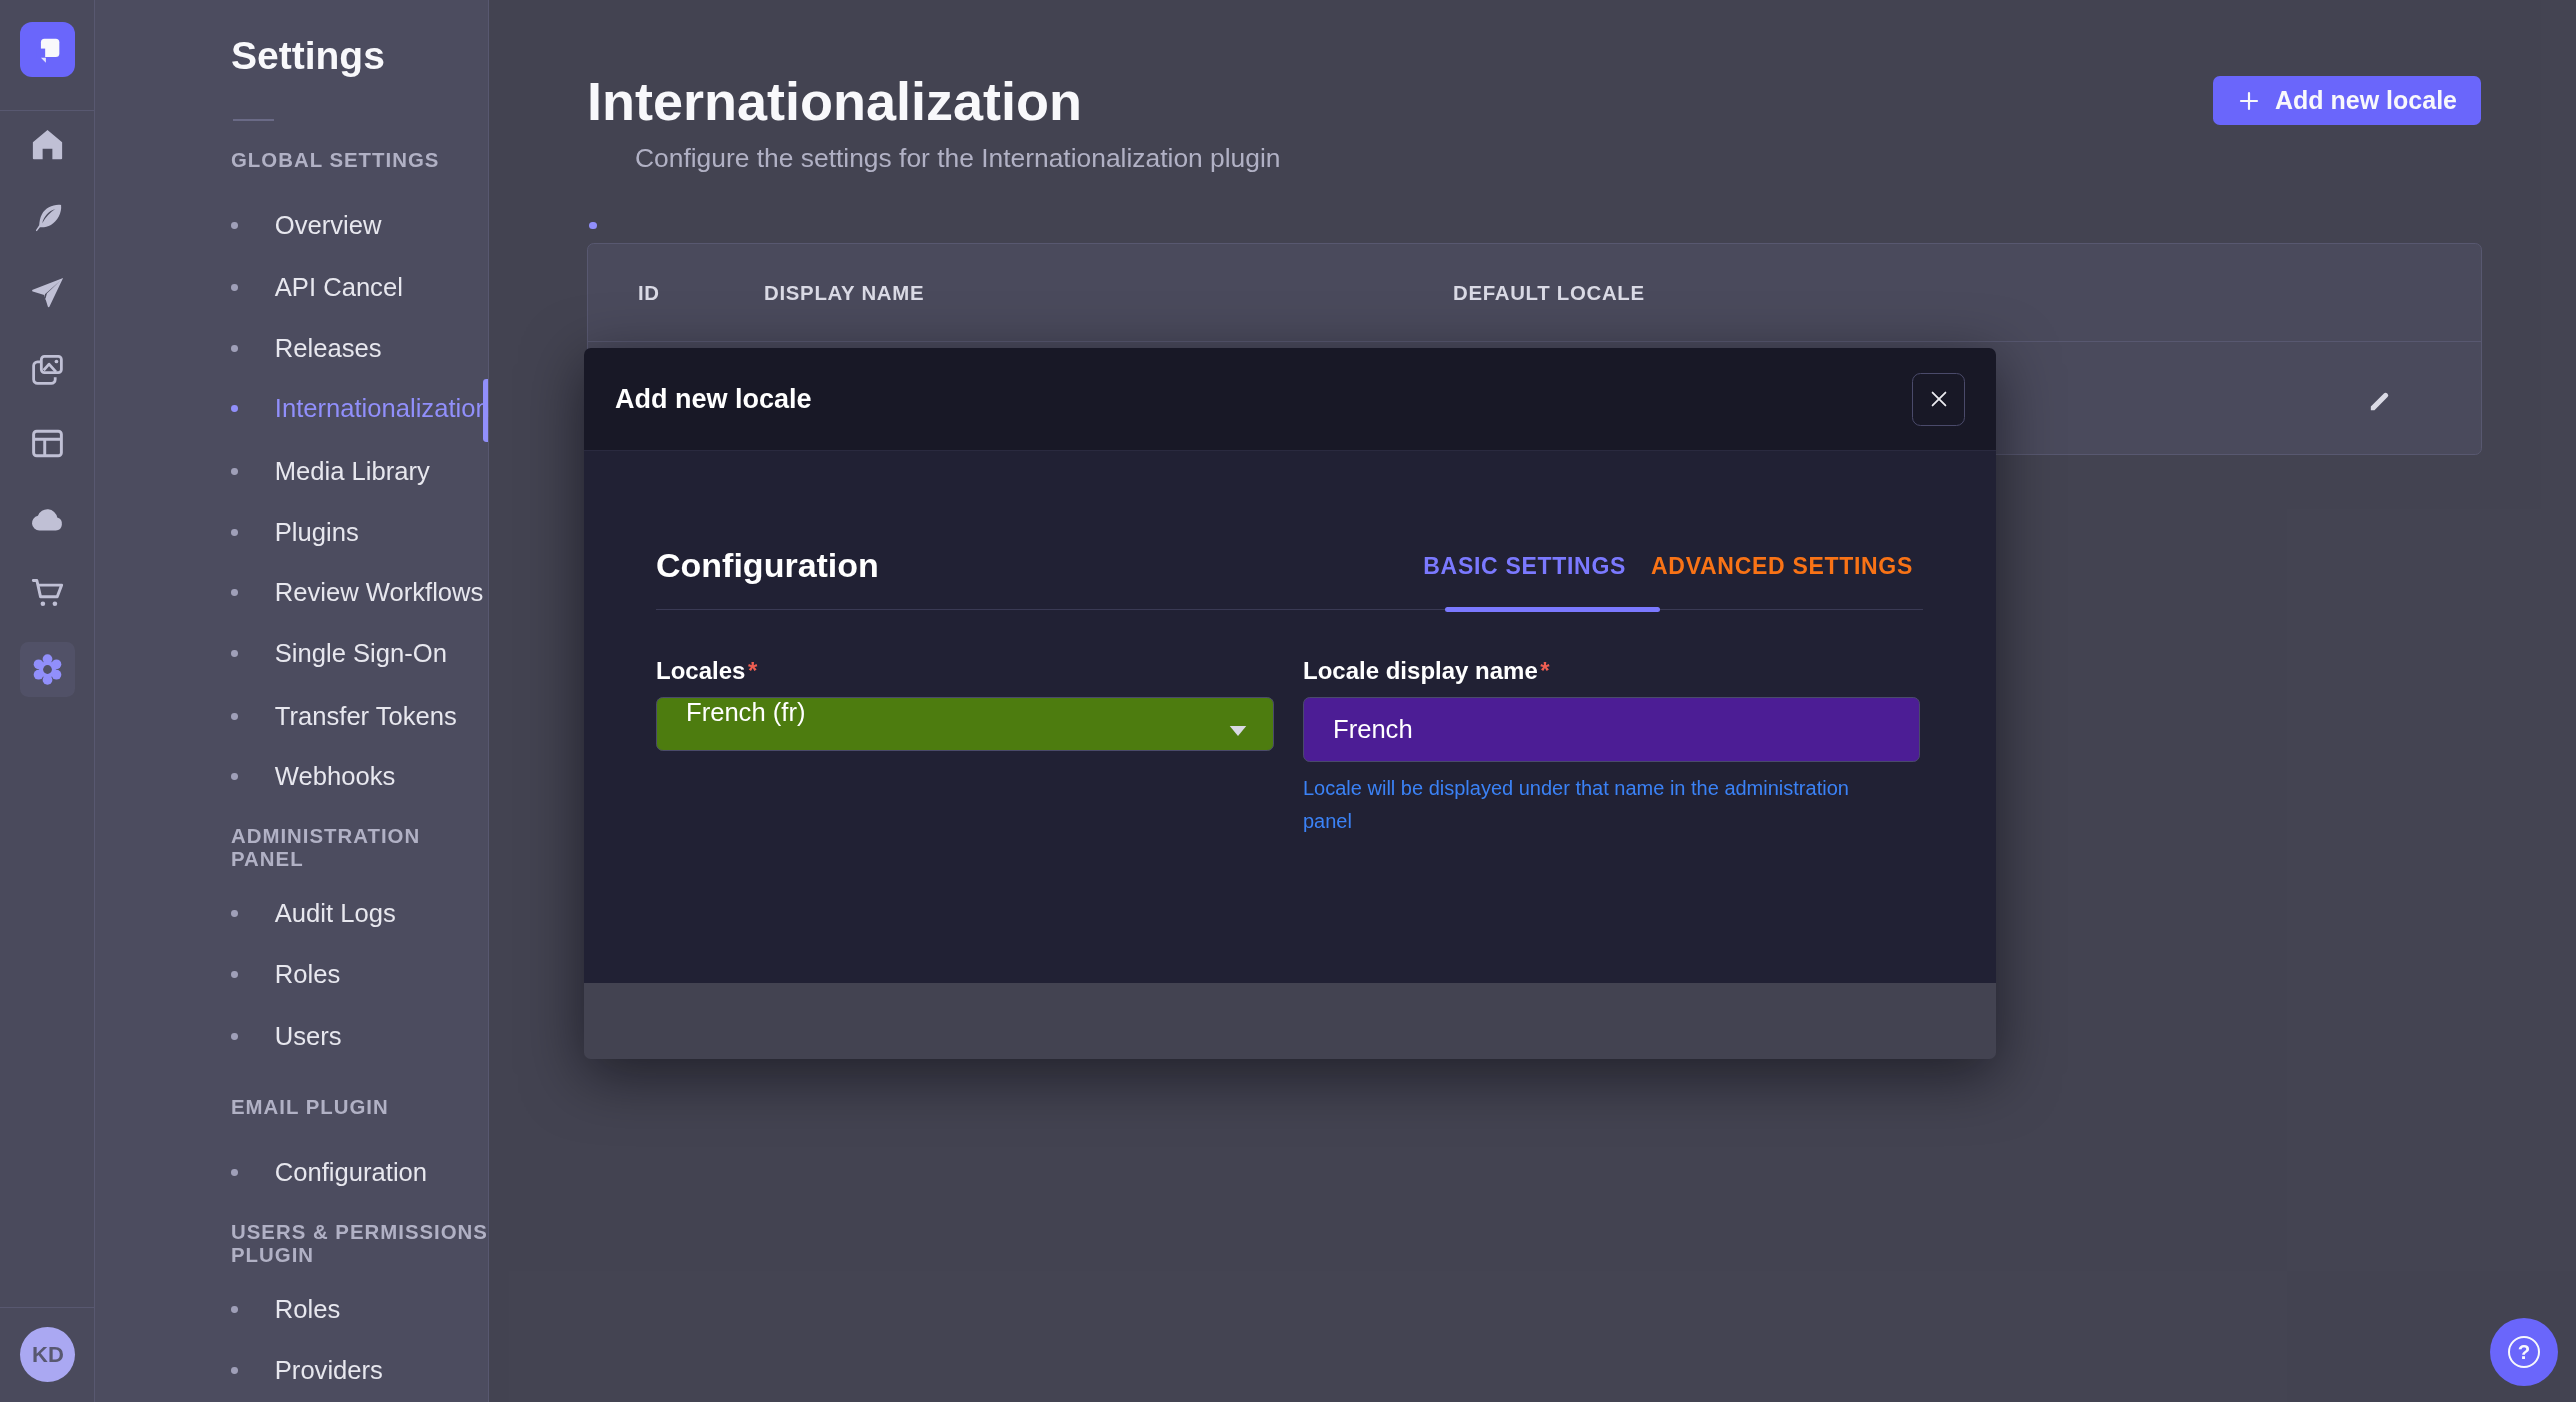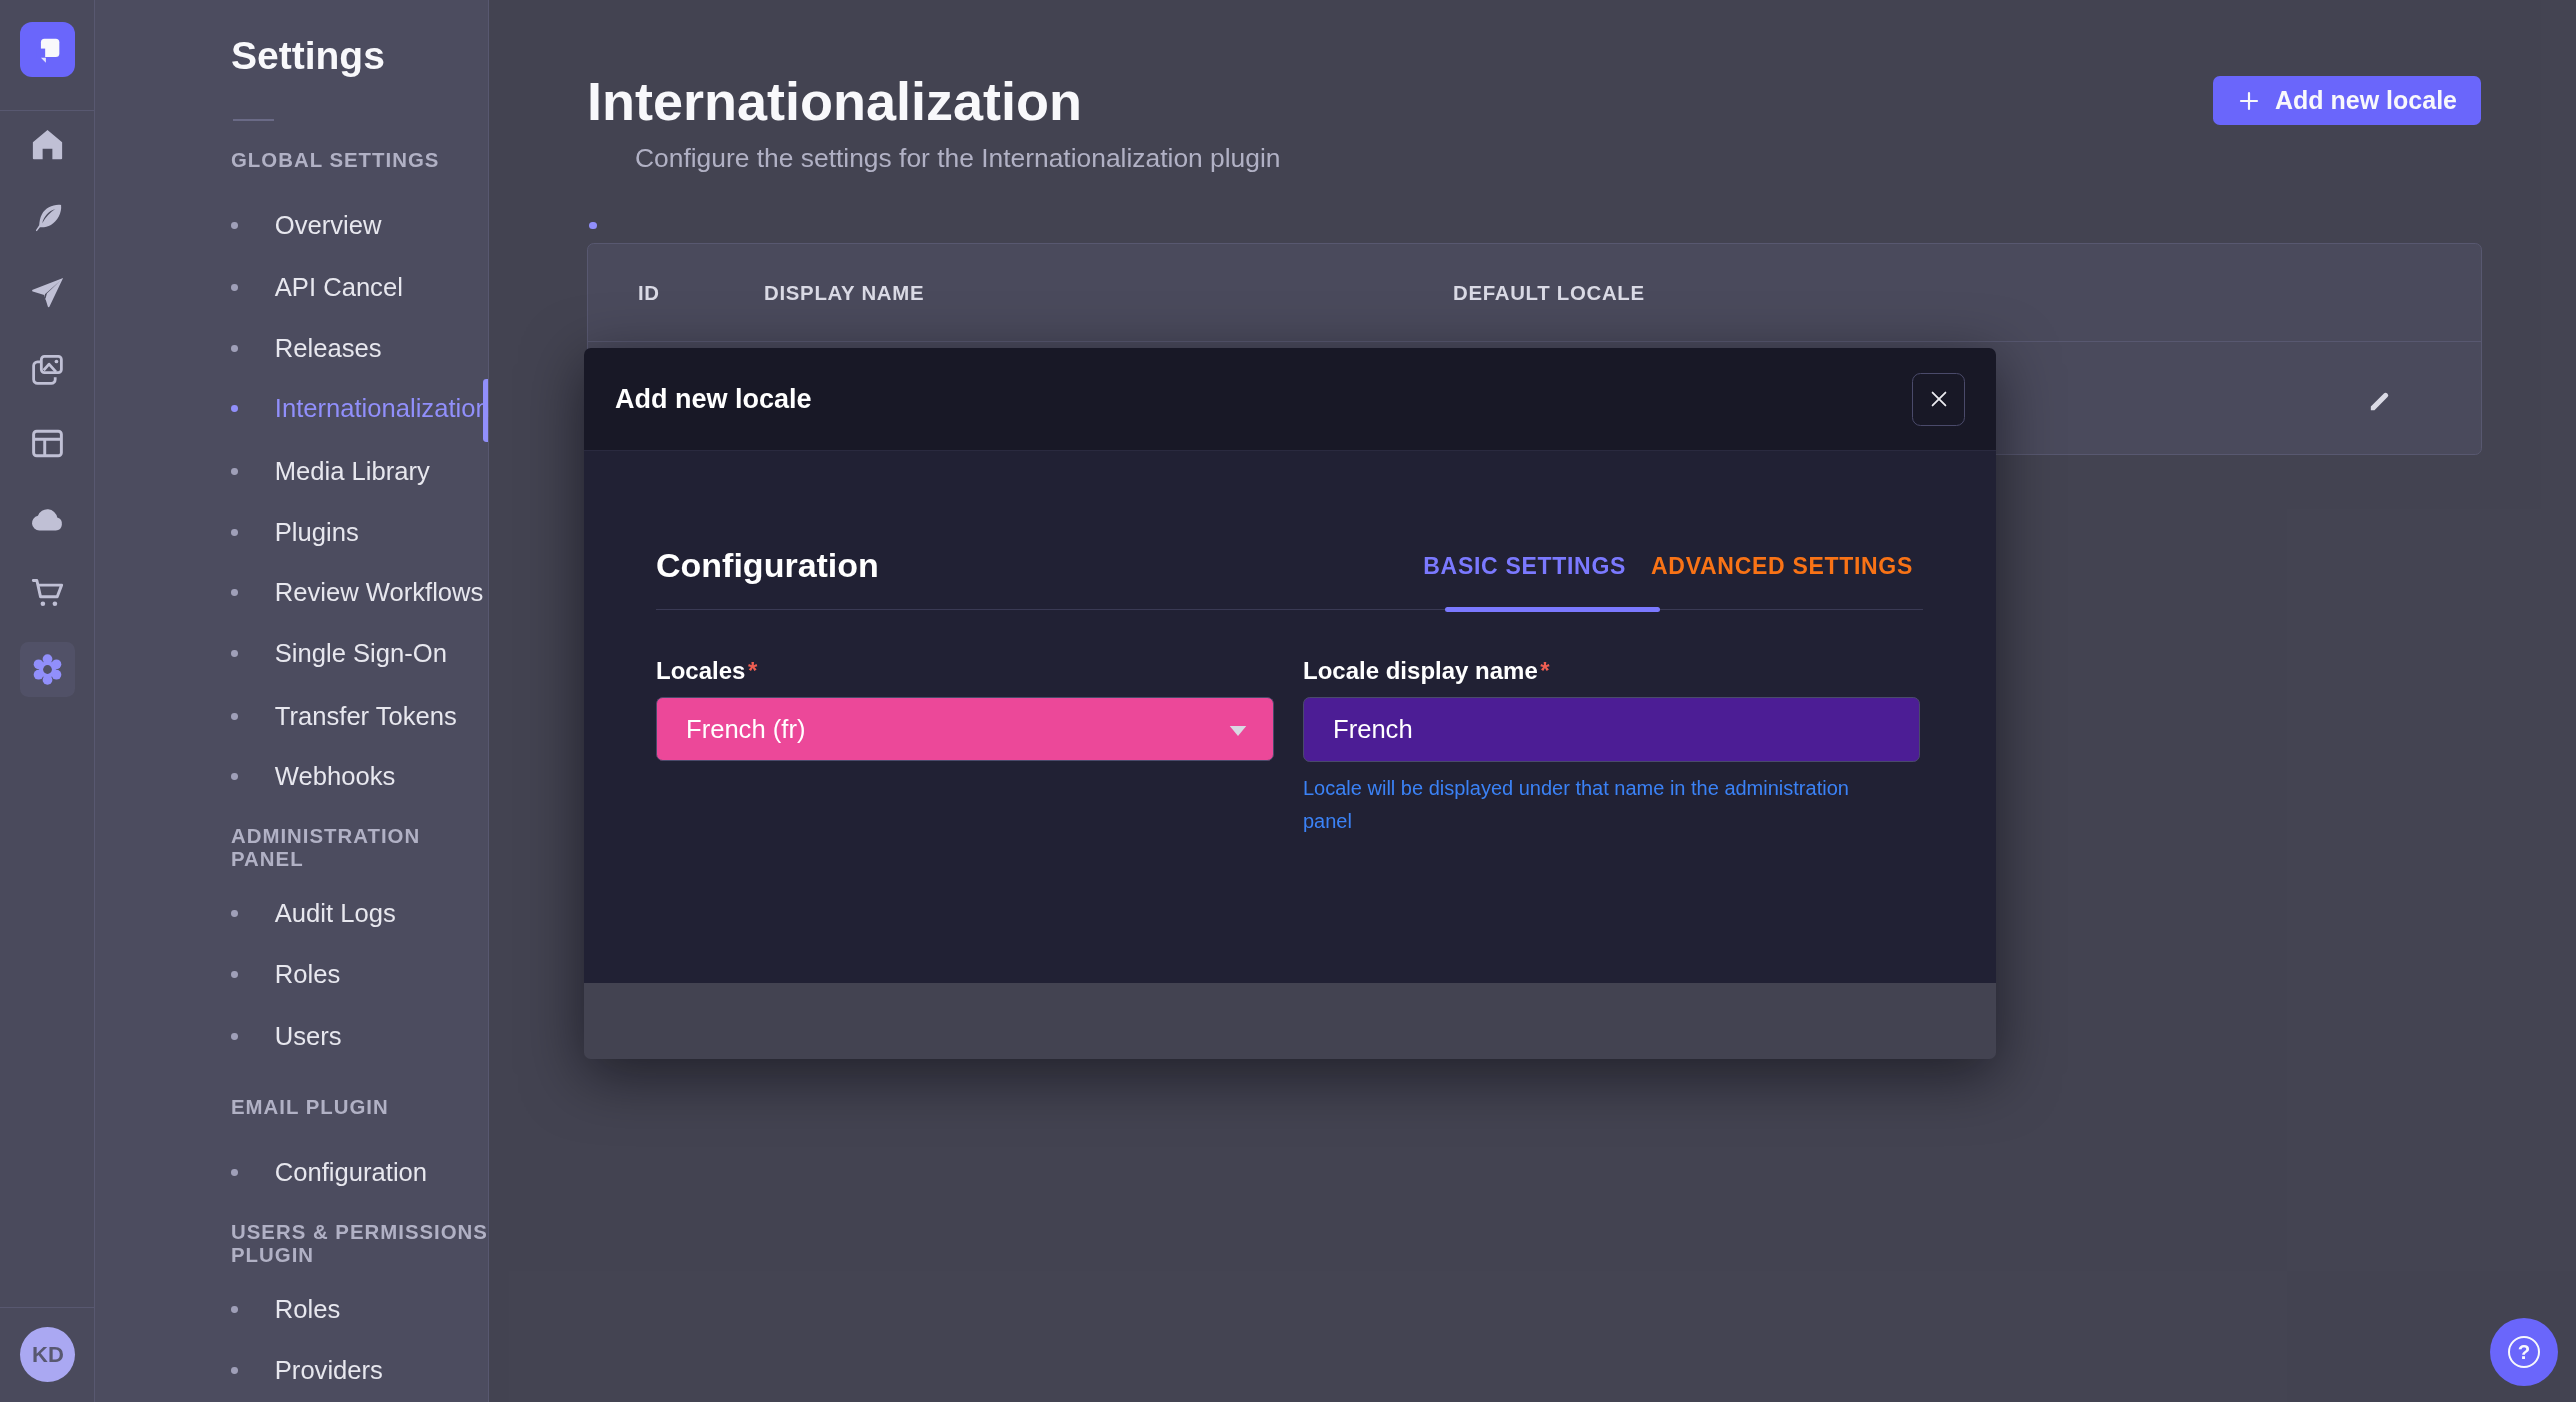--- a/index.html
+++ b/index.html
@@ -87,22 +87,22 @@
          background:none; border:none; cursor:pointer; font-family:inherit; }
   .tab.active { color:#7b79ff; }
   .tabs-divider { position:absolute; left:72px; right:73px; top:158px; height:0.9px; background:#3a3a54; }
   .tab-underline { position:absolute; left:861px; top:156px; width:215px; height:5.1px;
                    background:#7b79ff; border-radius:2.6px; }
   .field { position:absolute; top:206px; }
   .field.col1 { left:72px;  width:618px; }
   .field.col2 { left:719px; width:617px; }
   .field-label { font-size:24px; font-weight:600; color:#ffffff; margin-bottom:12px; }
   .required { color:#ee5e52; margin-left:2.6px; }
-  .select-box { position:relative; height:64px; border:0.9px solid #4a4a6a; border-radius:6.8px;
-                background:#ec4899; display:flex; align-items:center; padding:0 29px;
+  .select-box { position:relative; height:54px; border:0.9px solid #4a4a6a; border-radius:6.8px;
+                background:#4d7c0f; display:flex; padding:0 29px;
                 cursor:pointer; }
   .select-value { font-size:25.6px; color:#ffffff; }
   .select-caret { position:absolute; right:24px; top:25px; }
   .text-input { width:100%; height:65px; border:0.9px solid #4a4a6a; border-radius:6.8px;
                 background:#4c1d95; color:#ffffff; font-size:25.6px; padding:0 29px;
                 font-family:inherit; outline:none; }
   .field-hint { margin-top:10px; font-size:20px; line-height:33px; color:#3b82f6; width:596px; }
   .modal-footer { position:relative; height:77px; background:#181826;
                   display:flex; align-items:center; justify-content:space-between; padding:0 32px; }
   .cancel-btn { height:51px; padding:0 29px; background:transparent; border:0.9px solid #4a4a6a;

